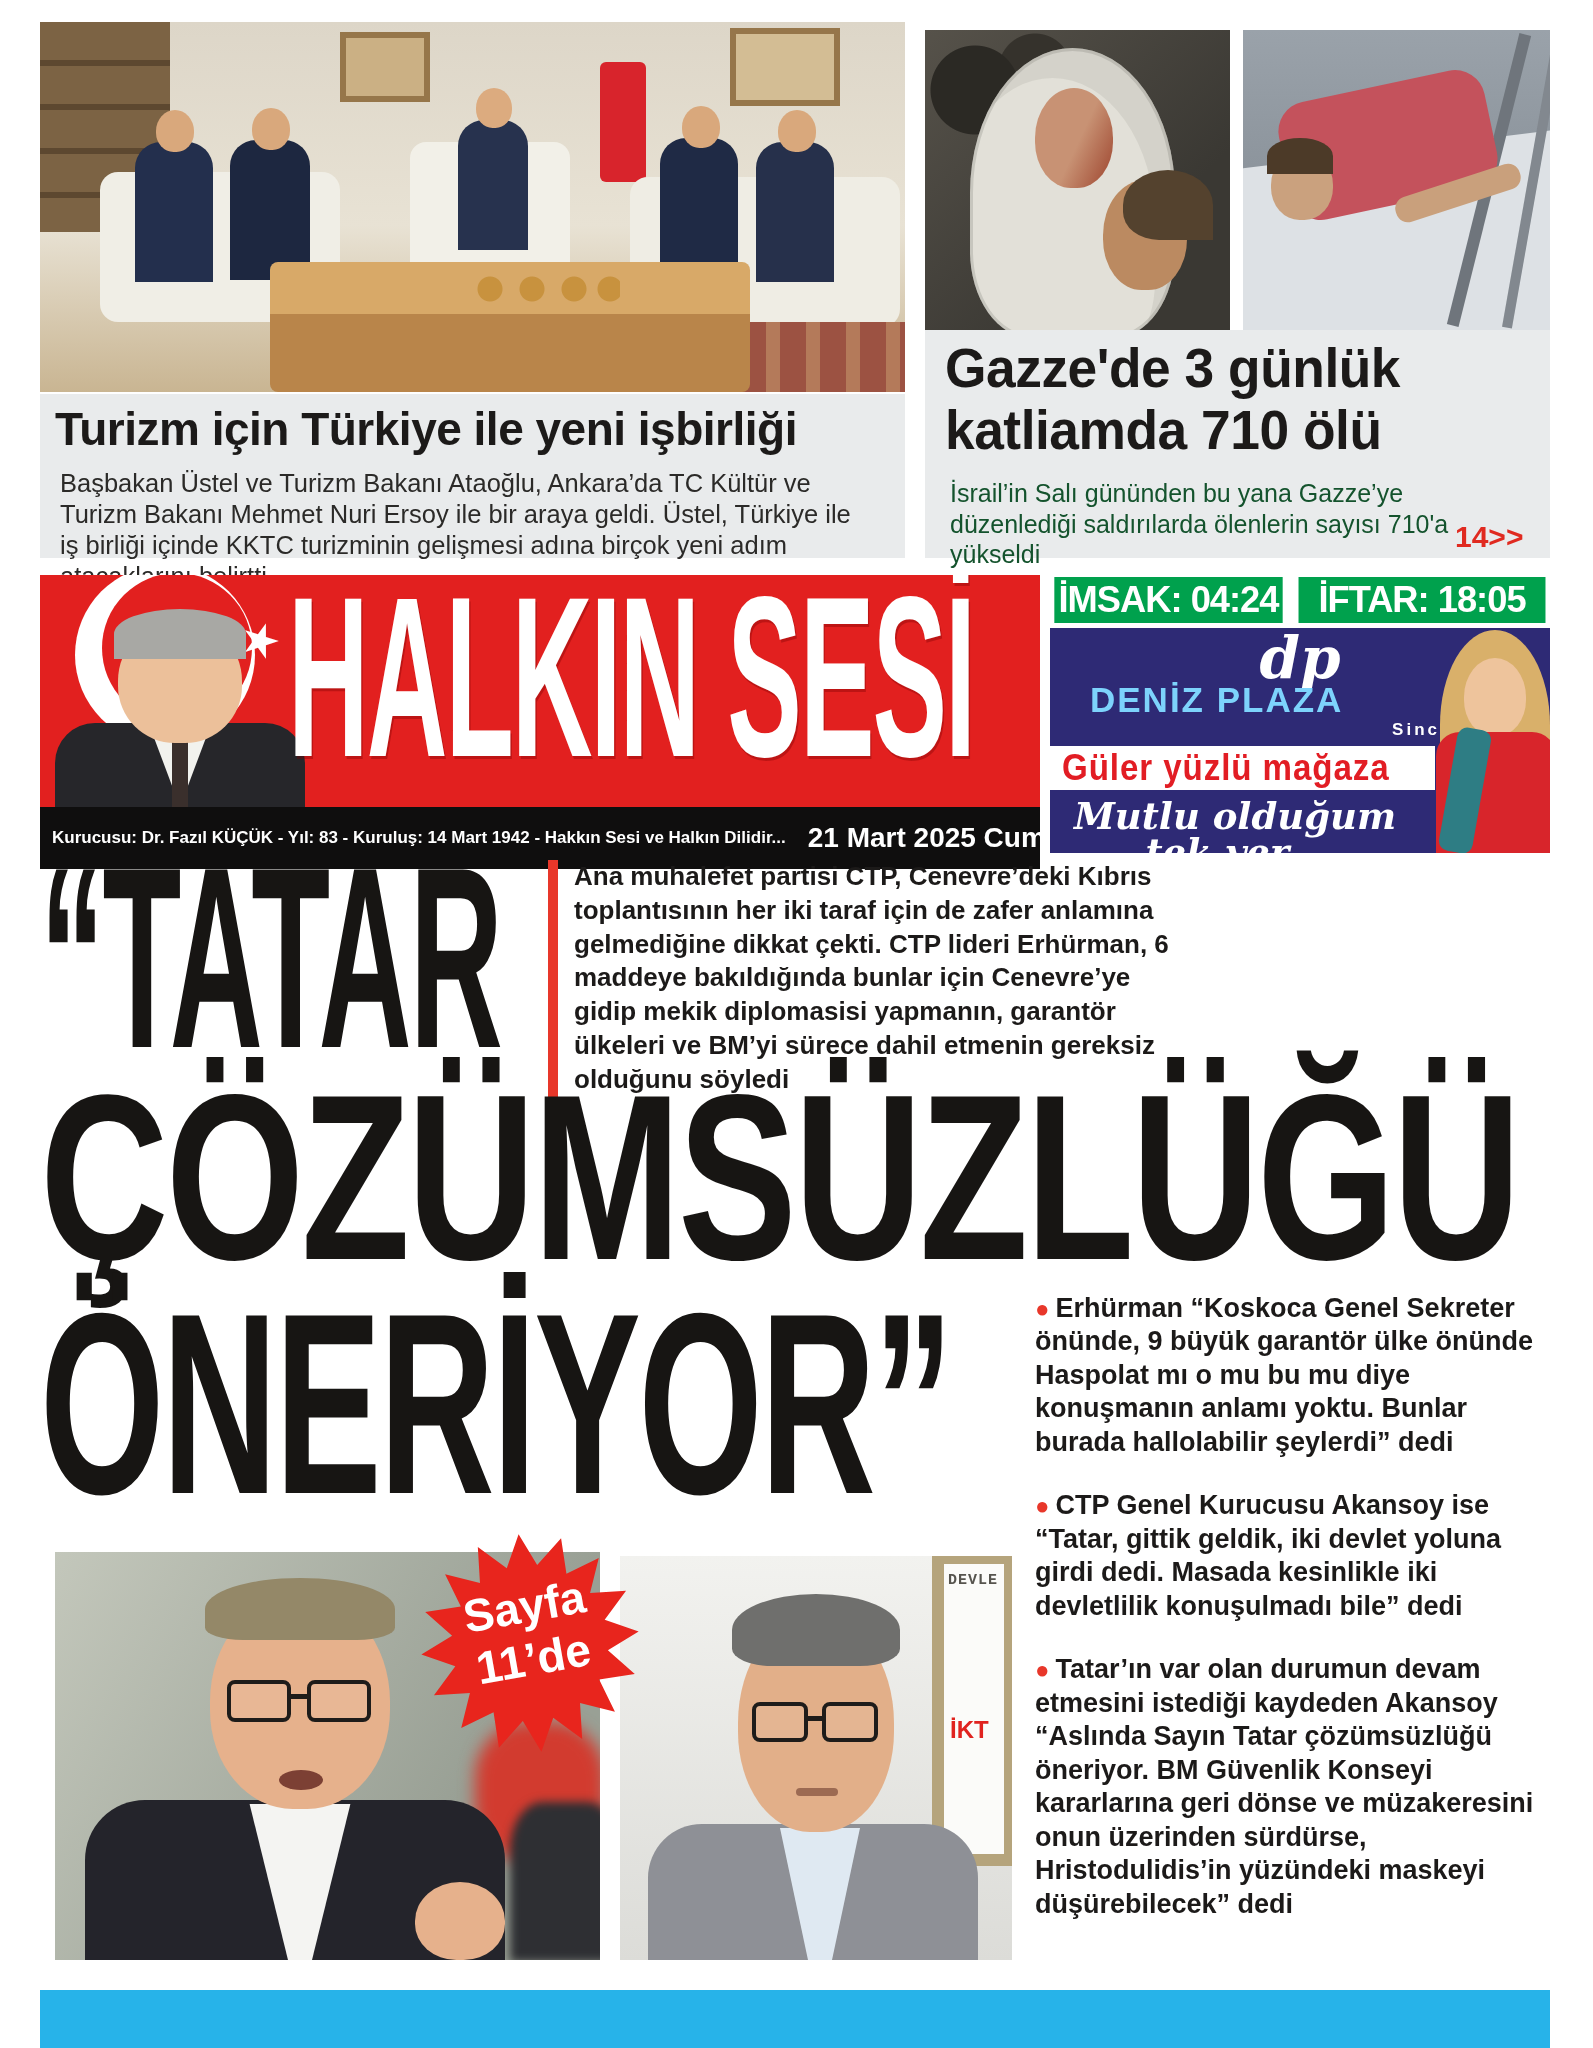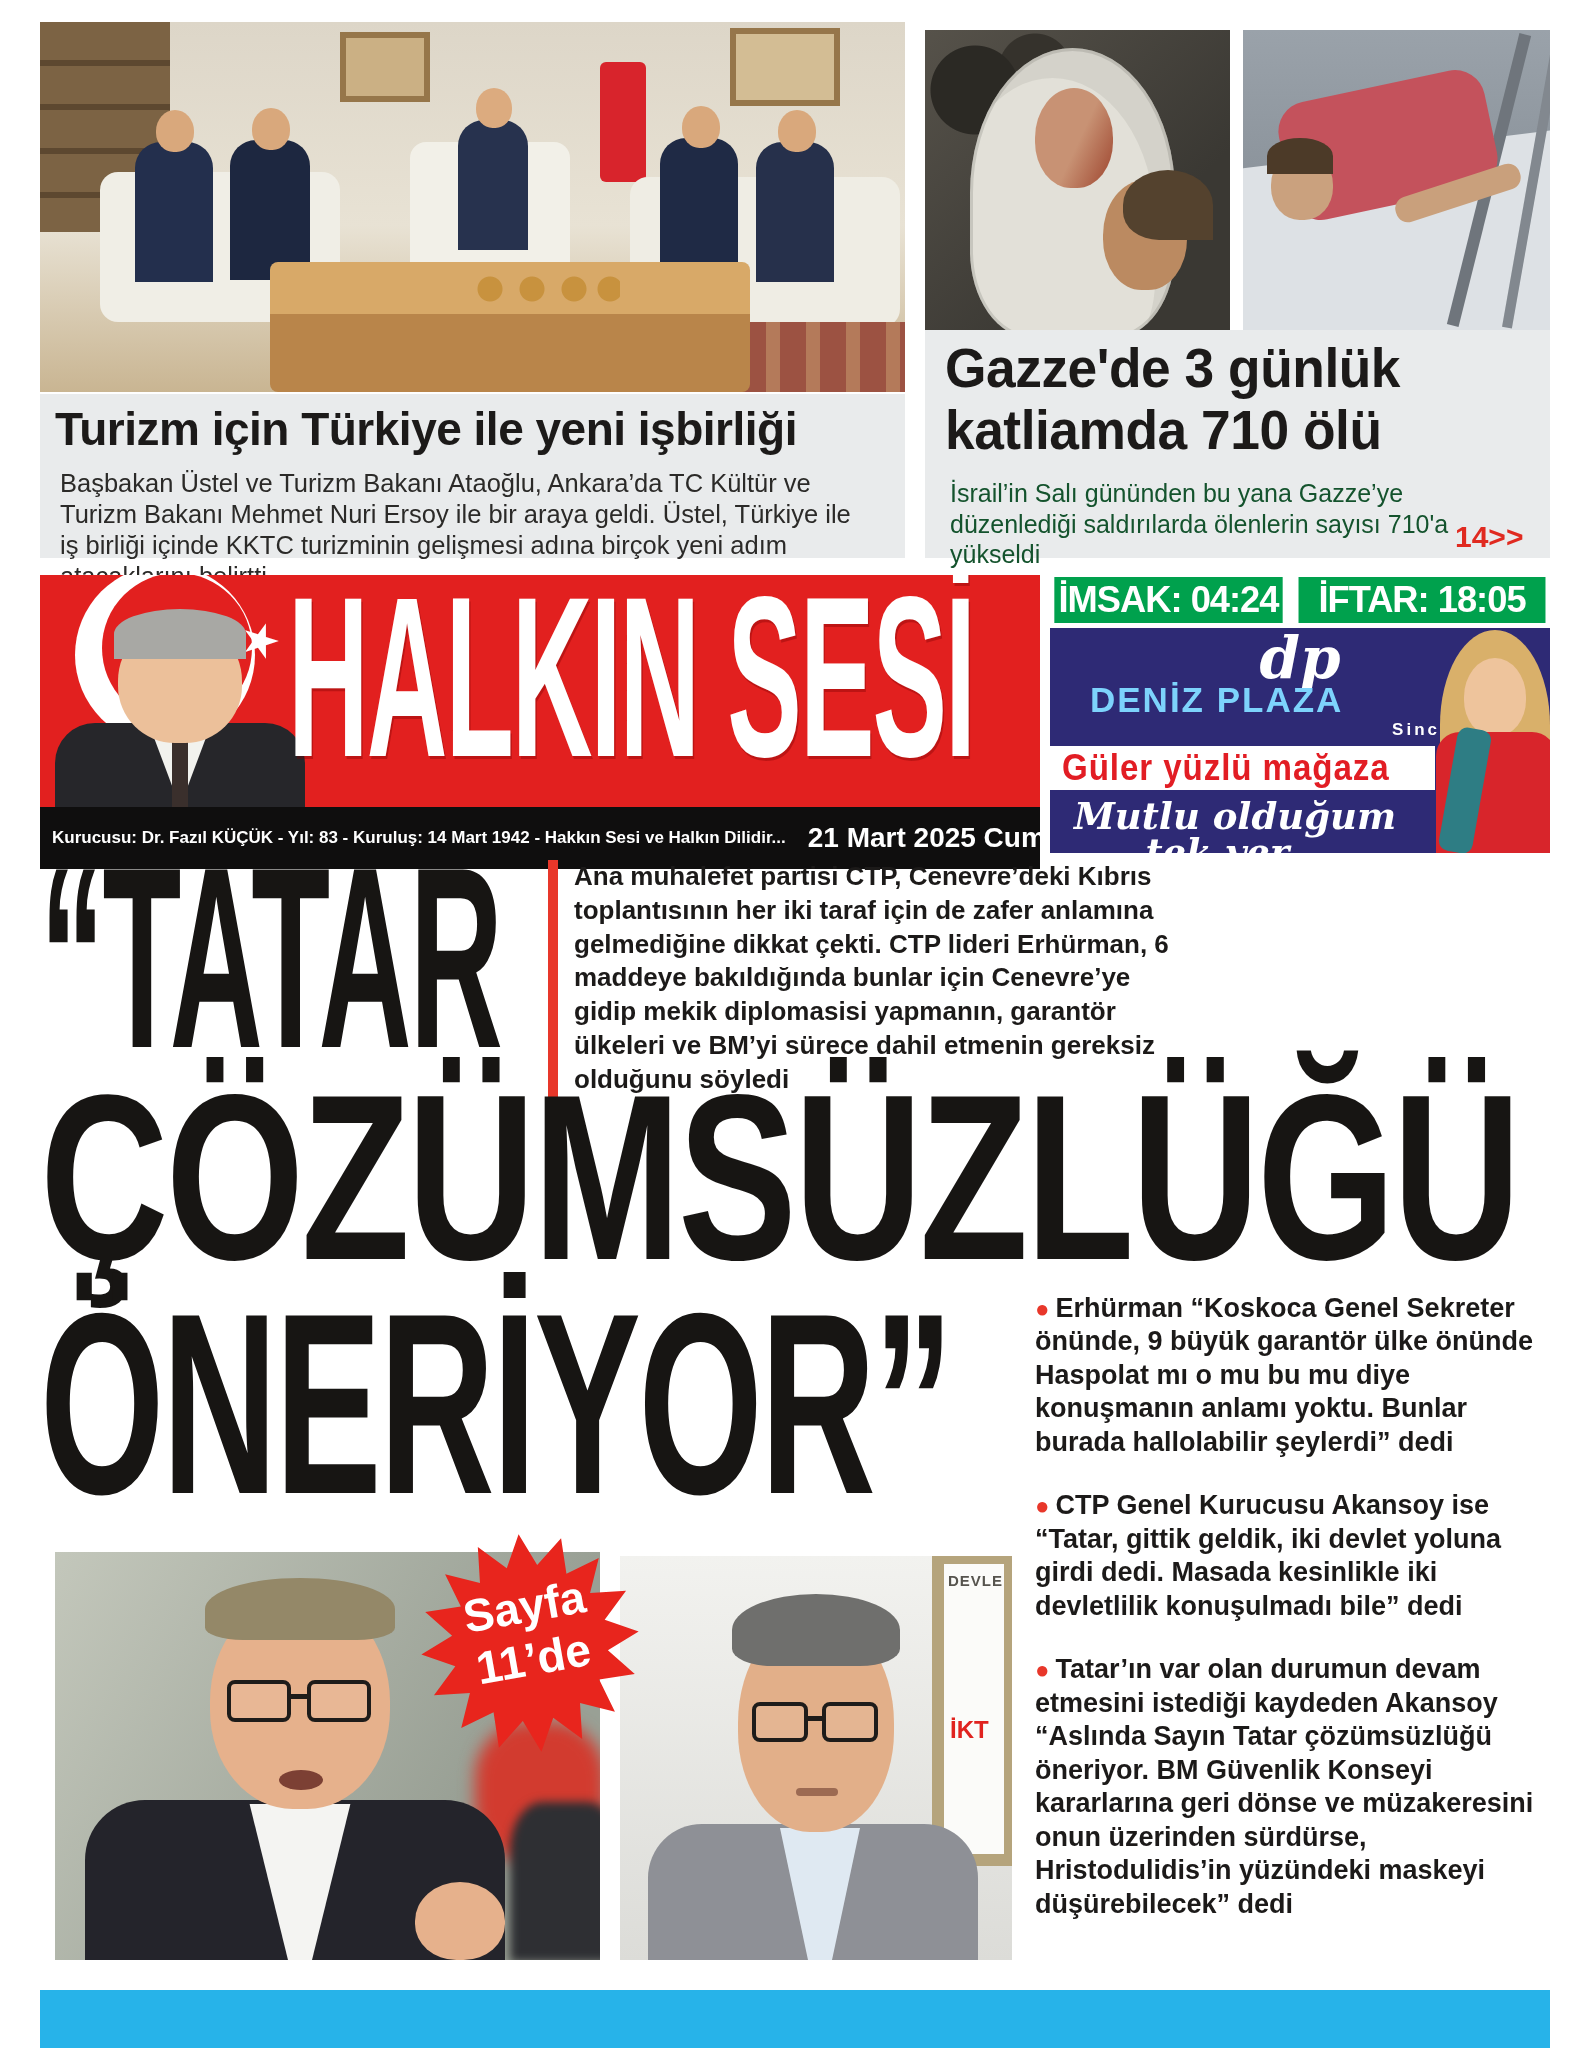--- a/index.html
+++ b/index.html
@@ -173,21 +173,21 @@
     <div class="shape" style="left:150px;top:26px;width:190px;height:62px;background:#948868;border-radius:50% 50% 20% 20%;"></div>
     <div class="shape glasses" style="left:172px;top:128px;width:64px;height:42px;"></div>
     <div class="shape glasses" style="left:252px;top:128px;width:64px;height:42px;"></div>
     <div class="shape" style="left:232px;top:142px;width:24px;height:5px;background:#1e1c1a;"></div>
     <div class="shape" style="left:224px;top:218px;width:44px;height:20px;background:#7c4034;border-radius:50%;"></div>
     <div class="shape head" style="left:360px;top:330px;width:90px;height:78px;background:#e6b18c;"></div>
   </div>
   <div class="abs photo akansoy">
     <div class="shape" style="left:312px;top:0;width:80px;height:310px;background:#b5a47c;"></div>
     <div class="shape" style="left:324px;top:8px;width:60px;height:290px;background:#fbfbf9;"></div>
-    <div class="shape" style="left:328px;top:16px;font-size:15px;font-weight:bold;color:#56544e;letter-spacing:1px;">DEVLE</div>
+    <div class="shape" style="left:328px;top:16px;font-size:15px;font-weight:bold;color:#56544e;letter-spacing:1px;font-family:Liberation Mono, monospace;">DEVLE</div>
     <div class="shape" style="left:330px;top:160px;font-size:24px;font-weight:bold;color:#e0231f;">İKT</div>
     <div class="shape suit" style="left:28px;top:268px;width:330px;height:136px;background:#8e9096;border-radius:54px 54px 0 0;"></div>
     <div class="shape" style="left:150px;top:272px;width:100px;height:132px;background:#dfe9f2;clip-path:polygon(10% 0,90% 0,62% 100%,38% 100%);"></div>
     <div class="shape head" style="left:118px;top:58px;width:156px;height:218px;background:#e2af89;"></div>
     <div class="shape" style="left:112px;top:38px;width:168px;height:72px;background:#6f6f6d;border-radius:50% 50% 24% 24%;"></div>
     <div class="shape glasses" style="left:132px;top:146px;width:56px;height:40px;"></div>
     <div class="shape glasses" style="left:202px;top:146px;width:56px;height:40px;"></div>
     <div class="shape" style="left:186px;top:160px;width:18px;height:5px;background:#1e1c1a;"></div>
     <div class="shape" style="left:176px;top:232px;width:42px;height:8px;background:#9c6a52;border-radius:6px;"></div>
   </div>

